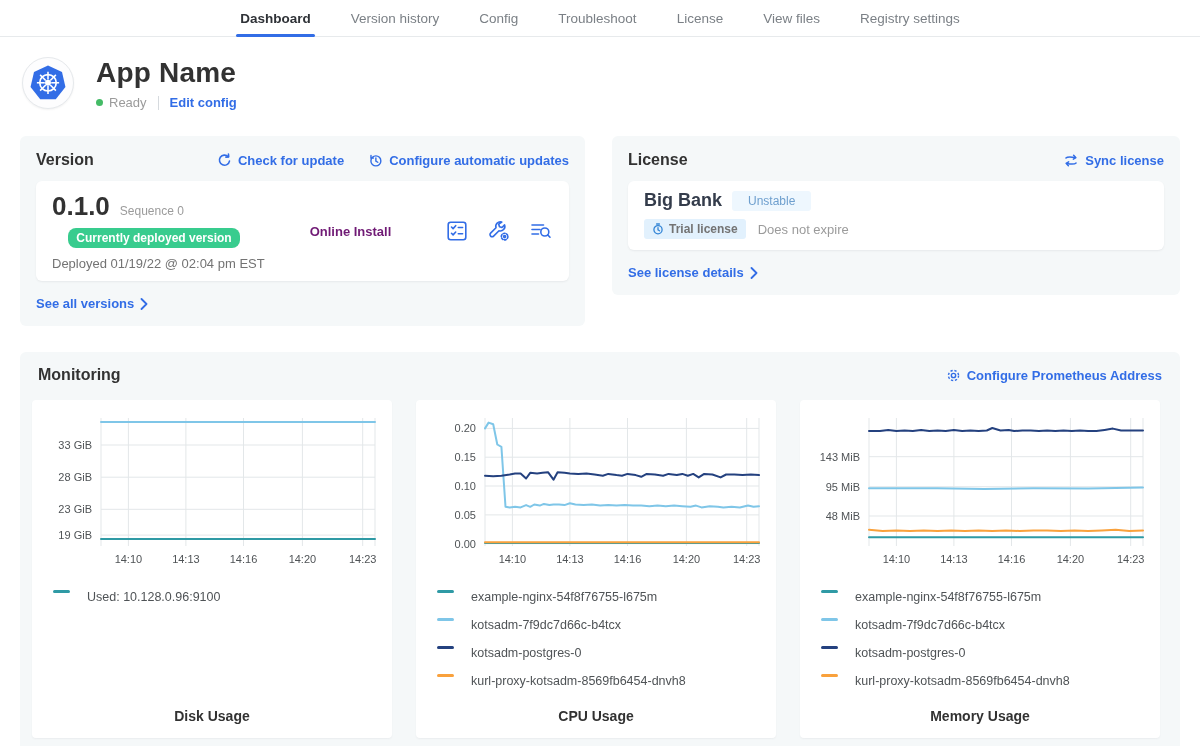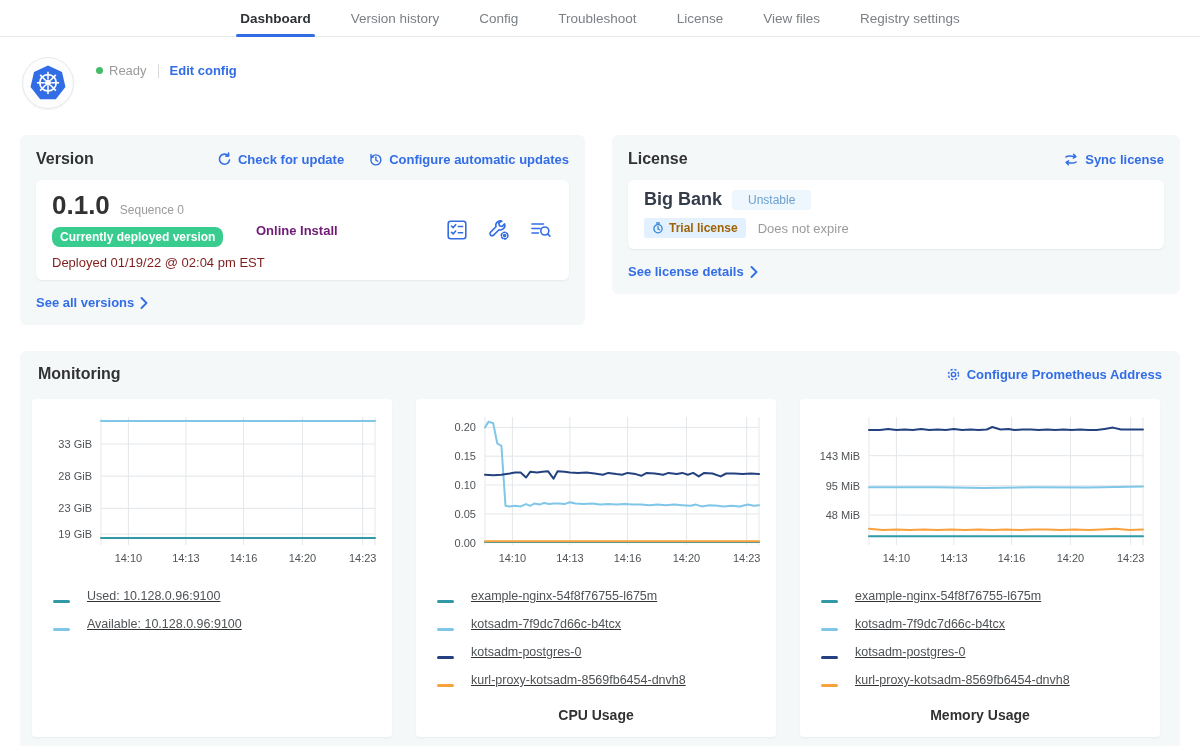--- a/index.html
+++ b/index.html
@@ -32,50 +32,50 @@
     display:inline-flex; align-items:center; gap:6px; white-space:nowrap; }
   .icon { display:inline-flex; align-items:center; }
   
   .cards-row { display:flex; gap:27px; padding:0 20px; margin-top:26px; align-items:flex-start; }
   .card { background:#f5f8f9; border-radius:6px; padding:15px 16px 14px; }
   .card.version { width:565px; }
   .card.license { width:568px; }
   .card-header { display:flex; align-items:center; justify-content:space-between; }
   .card-title { font-size:16px; font-weight:bold; }
   .card-actions { display:flex; gap:24px; }
-  .inner-card { background:#fff; border-radius:6px; box-shadow:0 1px 2px rgba(60,70,80,.08); margin-top:12px; }
+  .inner-card { background:#fff; border-radius:6px; box-shadow:0 1px 2px rgba(60,70,80,.08); margin-top:12px;text-align:center; }
   .version-inner { display:flex; align-items:center; padding:10px 16px; }
   .v-left { width:204px; }
   .v-num-row { display:flex; align-items:baseline; }
   .v-number { font-size:26px; font-weight:bold; }
   .v-seq { font-size:12px; color:#9b9b9b; margin-left:10px; }
   .v-badge { display:inline-block; background:#38cc8e; color:#fff; font-size:12px;
     font-weight:bold; padding:3px 8px; border-radius:8px; margin-top:6px; }
-  .v-deployed { font-size:13px; color:#7f1d1d; margin-top:8px; white-space:nowrap; }
+  .v-deployed { font-size:13px; color:#737373; margin-top:8px; white-space:nowrap; }
   .v-middle { flex:1; font-size:13px; font-weight:bold; color:#701a75; }
   .v-icons { display:flex; gap:18px; align-items:center; }
   .action-icon { cursor:pointer; display:inline-flex; }
   .card-footer-link { margin-top:13px; }
   .license-inner { padding:9px 16px 11px; }
   .lic-row1 { display:flex; align-items:center; }
   .lic-name { font-size:18px; font-weight:bold; color:#343c4b; }
   .badge-channel { margin-left:10px; background:#eef7fe; color:#6e9fce; font-size:12px;
     padding:3px 16px; border-radius:3px; }
   .lic-row2 { display:flex; align-items:center; margin-top:8px; }
   .badge-trial { display:inline-flex; align-items:center; gap:5px; background:#e2f1fd;
-    color:#a16207; font-size:12px; font-weight:bold; padding:3px 8px; border-radius:3px; }
+    color:#737373; font-size:12px; font-weight:bold; padding:3px 8px; border-radius:3px; }
   .lic-expiry { margin-left:12px; font-size:13px; color:#9b9b9b; }
   
   .monitoring { margin:26px 20px 0; background:#f5f8f9; border-radius:6px; padding:14px 12px; }
   .mon-header { display:flex; align-items:center; justify-content:space-between; padding:0 6px; }
   .charts-row { display:flex; gap:24px; margin-top:16px; }
   .chart-card { background:#fff; border-radius:4px; box-shadow:0 1px 2px rgba(60,70,80,.06);
     width:360px; padding:12px 11px; display:flex; flex-direction:column; }
   .legend { margin-top:20px; padding-left:10px; }
-  .legend-item { display:flex; align-items:flex-end; margin-bottom:14px;text-decoration:underline; }
+  .legend-item { display:flex; align-items:flex-start; margin-bottom:14px; }
   .legend-dash { width:17px; height:3px; border-radius:2px; flex:0 0 auto; }
   .legend-label { margin-left:17px; font-size:12.5px; color:#4f5356; }
   .chart-title { margin-top:auto; text-align:center; font-size:14px; font-weight:bold; padding:6px 0 2px; }
   svg text { font-family:"Liberation Sans", sans-serif; }
 </style>
 </head>
 <body>
 
 <div class="topnav">
   <div class="tab active">
@@ -115,20 +115,21 @@
           <line x1="15.1" y1="17.8" x2="8" y2="17.8"></line>
           <line x1="15.95" y1="15.75" x2="10.9" y2="10.7"></line>
           <line x1="18" y1="14.9" x2="18" y2="7.8"></line>
           <line x1="20.05" y1="15.75" x2="25.1" y2="10.7"></line>
         </g>
         <circle cx="18" cy="17.8" r="2.7" fill="#fff"></circle>
       </svg>
     </span>
   </div>
   <div class="app-info">
+    <div class="app-name">App Name</div>
     <div class="app-status-row">
       <span class="status-dot"></span>
       <span class="status-text">Ready</span>
       <span class="vdivider"></span>
       <span class="link">Edit config</span>
     </div>
   </div>
 </div>
 
 <div class="cards-row">
@@ -292,25 +293,22 @@
           <text x="259.4" y="151" text-anchor="middle" font-size="11" fill="#4f5356">14:20</text>
           <text x="319.7" y="151" text-anchor="middle" font-size="11" fill="#4f5356">14:23</text>
           <polyline points="58.0,126.9 332.0,126.9" fill="none" stroke="#2f9aa5" stroke-width="2" stroke-linejoin="round" stroke-linecap="round"></polyline>
           <polyline points="58.0,9.9 332.0,9.9" fill="none" stroke="#7fc6e8" stroke-width="2" stroke-linejoin="round" stroke-linecap="round"></polyline>
         </svg>
       <div class="legend">
           <div class="legend-item">
             <span class="legend-dash" style="background:#2f9aa5"></span>
             <span class="legend-label">Used: 10.128.0.96:9100</span>
           </div>
-          <div class="legend-item">
-            <span class="legend-dash" style="background:#7fc6e8"></span>
-            <span class="legend-label">Available: 10.128.0.96:9100</span>
-          </div>
         </div>
+      <div class="chart-title">Disk Usage</div>
     </div>
     <div class="chart-card">
       <svg class="chart-svg" width="338" height="158">
           <line x1="58" y1="16.4" x2="332" y2="16.4" stroke="#e3e7e9" stroke-width="1"></line>
           <line x1="58" y1="45.2" x2="332" y2="45.2" stroke="#e3e7e9" stroke-width="1"></line>
           <line x1="58" y1="74.0" x2="332" y2="74.0" stroke="#e3e7e9" stroke-width="1"></line>
           <line x1="58" y1="102.9" x2="332" y2="102.9" stroke="#e3e7e9" stroke-width="1"></line>
           <line x1="58" y1="131.7" x2="332" y2="131.7" stroke="#e3e7e9" stroke-width="1"></line>
           <line x1="58" y1="6" x2="58" y2="134" stroke="#e3e7e9"></line>
           <line x1="332" y1="6" x2="332" y2="134" stroke="#e3e7e9"></line>

